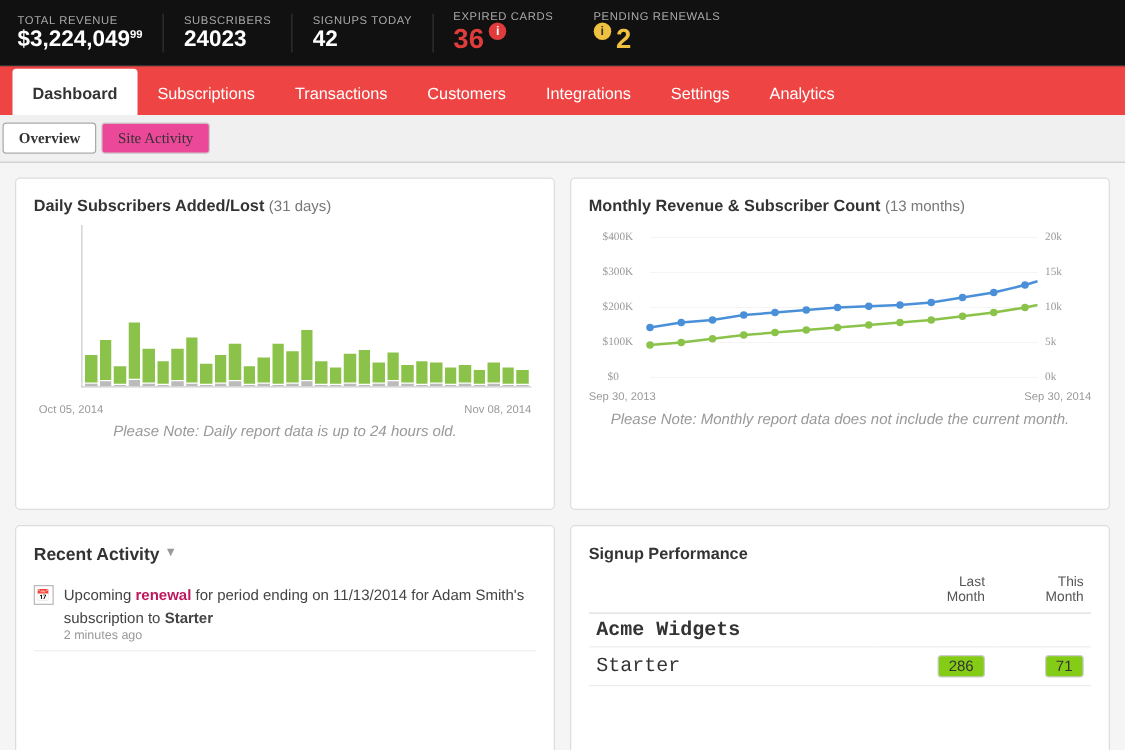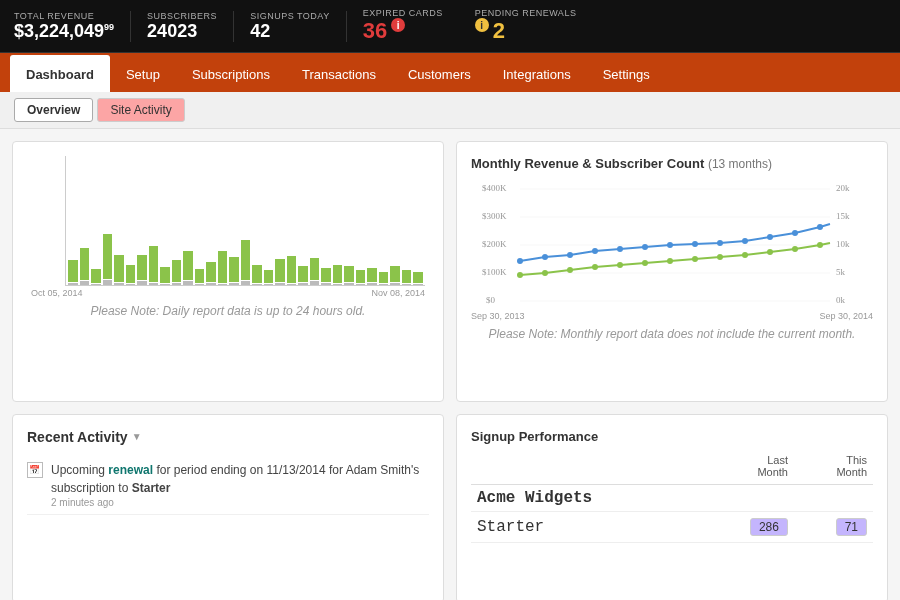--- a/index.html
+++ b/index.html
@@ -77,21 +77,21 @@
       font-size: 10px;
       font-weight: bold;
       color: #fff;
       cursor: pointer;
     }
     .alert-icon.red { background: #e03c3c; }
     .alert-icon.yellow { background: #f0c040; color: #333; }
 
     
     .nav-bar {
-      background: #c2410c;
+      background: #ef4444;
       display: flex;
       padding: 0 10px;
     }
     .nav-tab {
       padding: 10px 16px;
       color: #fff;
       font-size: 13px;
       cursor: pointer;
       font-weight: normal;
       white-space: nowrap;
@@ -102,32 +102,33 @@
       background: #fff;
       color: #333;
       font-weight: bold;
       margin-top: 2px;
       padding-top: 12px;
     }
 
     
     .sub-nav {
       background: #f0f0f0;
-      padding: 6px 14px;
+      padding: 6px 2px;
       display: flex;
       gap: 4px;
       border-bottom: 1px solid #ddd;
+      font-family: Liberation Serif, serif;
     }
     .sub-tab {
       padding: 4px 12px;
       font-size: 12px;
       cursor: pointer;
       border: 1px solid #ccc;
       border-radius: 3px;
-      background: #fca5a5;
+      background: #ec4899;
       color: #333;
     }
     .sub-tab.active {
       background: #fff;
       font-weight: bold;
       border-color: #aaa;
     }
 
     
     .main-content {
@@ -180,21 +181,21 @@
       align-items: flex-end;
       gap: 2px;
       padding: 4px 2px 0 2px;
       overflow: hidden;
     }
     .chart-dates {
       display: flex;
       justify-content: space-between;
       font-size: 9px;
       color: #999;
-      margin-top: 2px;
+      margin-top: 12px;
       padding: 0 4px;
     }
 
     
     .line-chart-container {
       position: relative;
       height: 130px;
       overflow: hidden;
       font-family: Liberation Serif, serif;
     }
@@ -238,21 +239,21 @@
       color: #888;
       flex-shrink: 0;
       margin-top: 1px;
     }
     .activity-text {
       font-size: 12px;
       color: #444;
       line-height: 1.5;
     }
     .activity-text a {
-      color: #0f766e;
+      color: #be185d;
       text-decoration: none;
       font-weight: bold;
     }
     .activity-time {
       font-size: 10px;
       color: #999;
     }
 
     
     .signup-table {
@@ -271,21 +272,21 @@
     .signup-table th:first-child { text-align: left; }
     .signup-table td {
       padding: 6px 6px;
       border-bottom: 1px solid #eee;
       color: #333;
     }
     .signup-table td:first-child { font-size: 16px; font-family: Liberation Mono, monospace; }
     .signup-table td:not(:first-child) { text-align: right; }
     .num-badge {
       display: inline-block;
-      background: #c4b5fd;
+      background: #84cc16;
       border: 1px solid #ccc;
       border-radius: 3px;
       padding: 1px 8px;
       font-size: 12px;
       color: #333;
     }
     .acme-row td {
       font-weight: bold;
       padding-top: 4px;
       padding-bottom: 4px;
@@ -324,36 +325,39 @@
     <span class="alert-label">PENDING RENEWALS</span>
     <div class="alert-value-row">
       <div class="alert-icon yellow">i</div>
       <span class="alert-num yellow">2</span>
     </div>
   </div>
 </div>
 
 <div class="nav-bar">
   <div class="nav-tab active">Dashboard</div>
-  <div class="nav-tab">Setup</div>
   <div class="nav-tab">Subscriptions</div>
   <div class="nav-tab">Transactions</div>
   <div class="nav-tab">Customers</div>
   <div class="nav-tab">Integrations</div>
   <div class="nav-tab">Settings</div>
+  <div class="nav-tab">Analytics</div>
 </div>
 
 <div class="sub-nav">
   <div class="sub-tab active">Overview</div>
   <div class="sub-tab">Site Activity</div>
 </div>
 
 <div class="main-content">
 
   <div class="card">
+    <div class="card-title">
+      Daily Subscribers Added/Lost <span>(31 days)</span>
+    </div>
     <div style="position:relative; padding-left:34px;">
 
       <div class="bar-chart-container" id="barChartContainer">
       <div style="display: flex; flex-direction: column; align-items: center; flex: 1 1 0%; justify-content: flex-end; height: 120px;">
             <div style="background: rgb(139, 195, 74); width: 100%; height: 22px; min-height: 2px;"></div>
             <div style="background: rgb(187, 187, 187); width: 100%; height: 2px; min-height: 1px; margin-top: 1px;"></div>
           </div>
           <div style="display: flex; flex-direction: column; align-items: center; flex: 1 1 0%; justify-content: flex-end; height: 120px;">
             <div style="background: rgb(139, 195, 74); width: 100%; height: 32px; min-height: 2px;"></div>
             <div style="background: rgb(187, 187, 187); width: 100%; height: 4px; min-height: 1px; margin-top: 1px;"></div>

